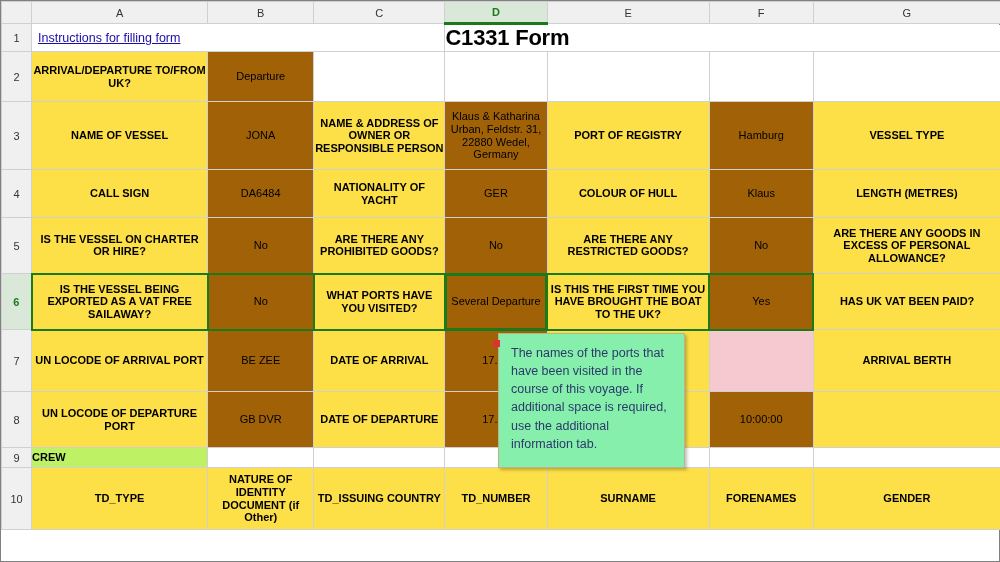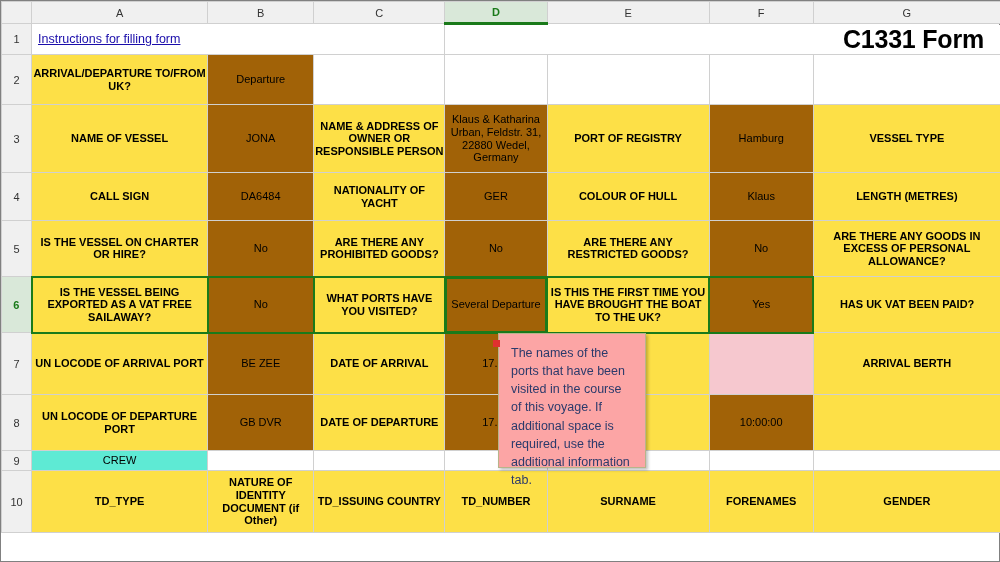--- a/index.html
+++ b/index.html
@@ -85,57 +85,56 @@
   }
   .val {
     background: #a16207;
     font-size: 11.5px;
     text-align: center;
   }
   .plain {
     background: #ffffff;
   }
   .green-lbl {
-    background: #5eead4;
-    font-weight: normal;
+    background: #bef264;
+    font-weight: bold;
     font-size: 11px;
-    text-align: center;
+    text-align: left;
   }
   .pink {
     background: #f6c8cf;
   }
   .link {
     color: #1a0dab;
     text-decoration: underline;
     font-size: 12.5px;
     padding-left: 6px;
     cursor: pointer;
   }
   .title {
-    font-size: 25px;
-    font-weight: bold;
-    text-align: right;
+    font-size: 22px;
+    font-weight: bold;
     padding-right: 16px;
     letter-spacing: -0.2px;
   }
   .selected-cell {
     outline: 2px solid #1a7a1a;
     outline-offset: -2px;
   }
   .sel-range {
     border: 2px solid #1a7a1a !important;
   }
   
   #tooltip {
     position: absolute;
     left: 497px;
     top: 332px;
-    width: 148px;
+    width: 187px;
     height: 135px;
-    background: #fca5a5;
+    background: #86efac;
     border: 1px solid #b8b48a;
     box-shadow: 2px 2px 3px rgba(0,0,0,0.25);
     font-size: 12.5px;
     color: #2b3a6b;
     line-height: 1.45;
     padding: 10px 10px 4px 12px;
     box-sizing: border-box;
   }
   #tooltip .tip-text {
     display: block;

